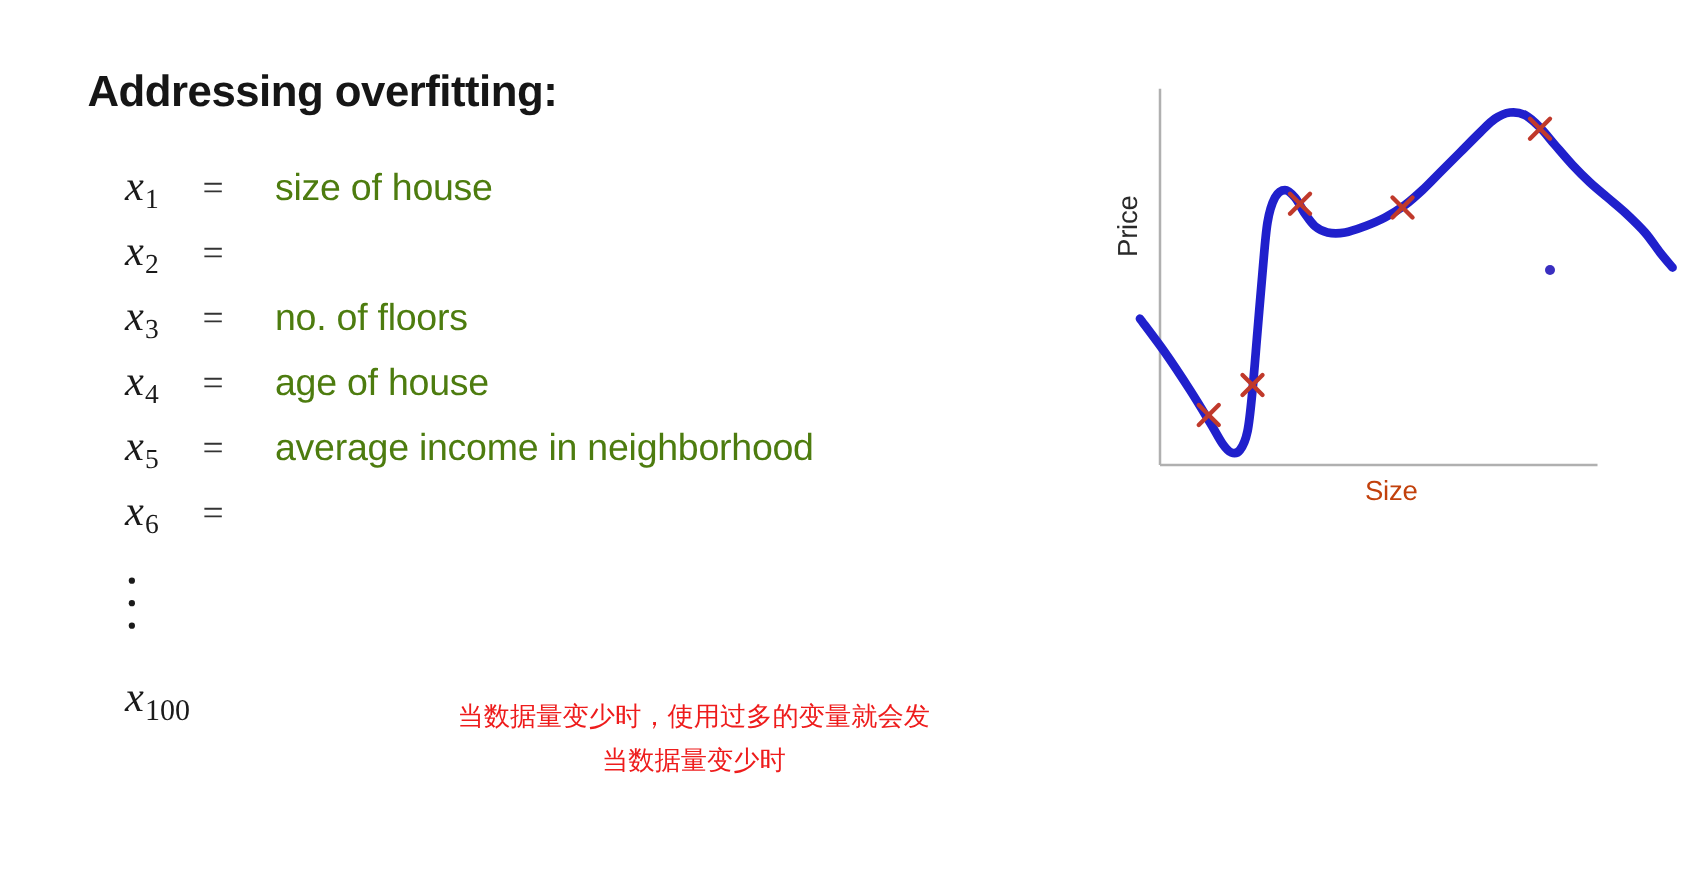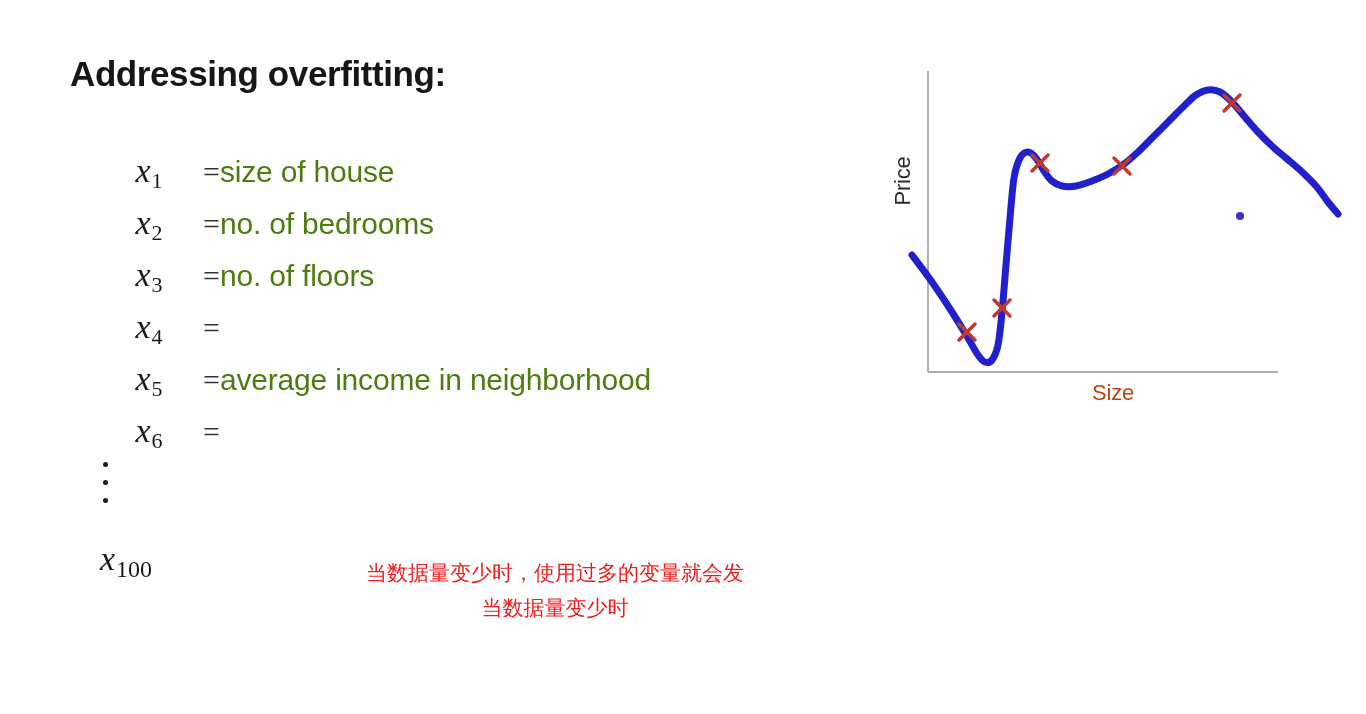--- a/index.html
+++ b/index.html
@@ -26,23 +26,22 @@
     font-size: 35px;
     letter-spacing: -0.4px;
     color: #161616;
     white-space: nowrap;
   }
 
   
   #feature-list {
     position: absolute;
     left: 100px;
-    top: 152px;
+    top: 131px;
     width: 780px;
-    text-align: right;
   }
   .feature-row {
     display: flex;
     align-items: baseline;
     height: 52px;
   }
   .var-cell {
     width: 62px;
     flex: 0 0 62px;
     font-family: "Liberation Serif", "DejaVu Serif", serif;
@@ -163,32 +162,32 @@
 
   <div class="feature-row">
     <span class="var-cell"><span>x</span><span class="sub">1</span></span>
     <span class="eq-cell">=</span>
     <span class="desc-cell">size of house</span>
   </div>
 
   <div class="feature-row">
     <span class="var-cell"><span>x</span><span class="sub">2</span></span>
     <span class="eq-cell">=</span>
-    <span class="desc-cell">no. of bedrooms</span>
   </div>
 
   <div class="feature-row">
     <span class="var-cell"><span>x</span><span class="sub">3</span></span>
     <span class="eq-cell">=</span>
     <span class="desc-cell">no. of floors</span>
   </div>
 
   <div class="feature-row">
     <span class="var-cell"><span>x</span><span class="sub">4</span></span>
     <span class="eq-cell">=</span>
+    <span class="desc-cell">age of house</span>
   </div>
 
   <div class="feature-row">
     <span class="var-cell"><span>x</span><span class="sub">5</span></span>
     <span class="eq-cell">=</span>
     <span class="desc-cell">average income in neighborhood</span>
   </div>
 
   <div class="feature-row">
     <span class="var-cell"><span>x</span><span class="sub">6</span></span>

